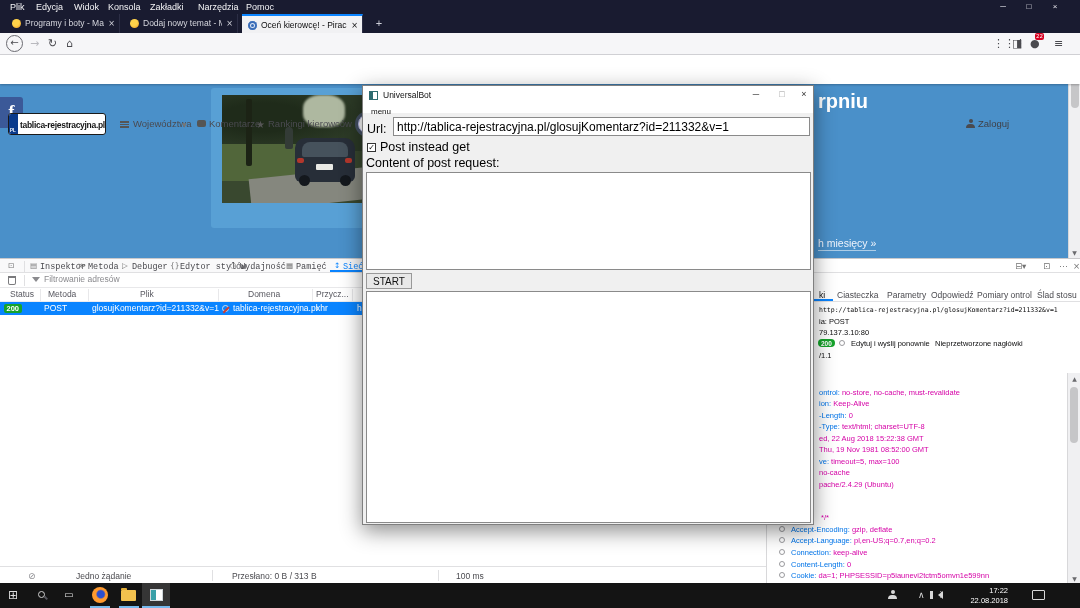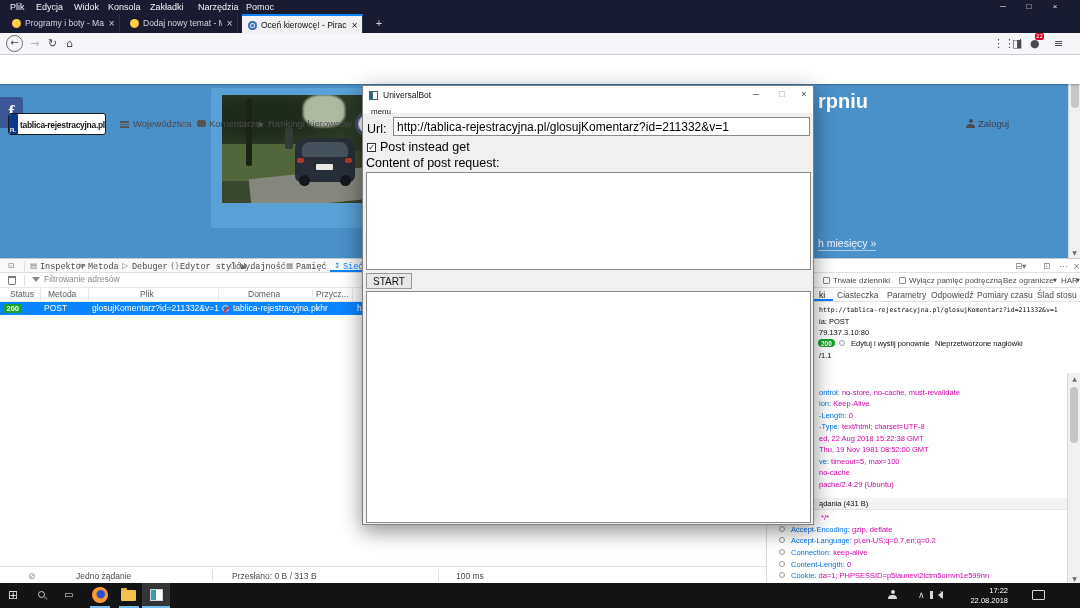--- a/index.html
+++ b/index.html
@@ -340,39 +340,28 @@
     </div>
 
     <div id="dt-right">
       <div id="dtr-toolbar">
         <span class="dtr-ico ico" style="left:248px">⊟▾</span>
         <span class="dtr-ico ico" style="left:276px">⊡</span>
         <span class="dtr-ico ico" style="left:292px">⋯</span>
         <span class="dtr-ico ico" style="left:306px">×</span>
       </div>
 
-      <div id="dtr-filters">
-        <span class="abs" style="left:24px;top:3px">Inne</span>
-        <span class="cb" style="left:56px"></span>
-        <span class="abs" style="left:66px;top:3px">Trwałe dzienniki</span>
-        <span class="cb" style="left:132px"></span>
-        <span class="abs" style="left:142px;top:3px">Wyłącz pamięć podręczną</span>
-        <span class="abs" style="left:236px;top:3px">Bez ogranicze</span>
-        <span class="abs ico" style="left:286px;top:4px;font-size:5px">▼</span>
-        <span class="abs" style="left:294px;top:3px">HAR</span>
-        <span class="abs ico" style="left:309px;top:4px;font-size:5px">▼</span>
-      </div>
 
       <div id="dtr-tabs">
         <span class="abs" style="left:52px;top:2px;color:#0c0c0d">ki</span>
         <span class="frag-underline"></span>
         <span class="abs" style="left:70px;top:2px">Ciasteczka</span>
         <span class="abs" style="left:120px;top:2px">Parametry</span>
         <span class="abs" style="left:164px;top:2px">Odpowiedź</span>
-        <span class="abs" style="left:210px;top:2px">Pomiary czasu</span>
+        <span class="abs" style="left:210px;top:2px">Pomiary ontrol</span>
         <span class="abs" style="left:270px;top:2px">Ślad stosu</span>
       </div>
 
       <span class="sumline mono" style="left:52px;top:47px">http://tablica-rejestracyjna.pl/glosujKomentarz?id=211332&amp;v=1</span>
       <span class="sumline" style="left:52px;top:58px">ia: POST</span>
       <span class="sumline" style="left:52px;top:69px">79.137.3.10:80</span>
       <span class="statusbadge" style="left:51px;top:80px">200</span>
       <span class="qico" style="left:72px;top:81px"></span>
       <span class="sumline" style="left:84px;top:80px">Edytuj i wyślij ponownie</span>
       <span class="sumline" style="left:168px;top:80px">Nieprzetworzone nagłówki</span>
@@ -383,21 +372,20 @@
       <div class="hdr-row" style="top:129px"><span class="hname">ontrol:</span> <span class="hval">no-store, no-cache, must-revalidate</span></div>
       <div class="hdr-row" style="top:140px"><span class="hname">ion:</span> <span class="hval">Keep-Alive</span></div>
       <div class="hdr-row" style="top:152px"><span class="hname">-Length:</span> <span class="hval">0</span></div>
       <div class="hdr-row" style="top:163px"><span class="hname">-Type:</span> <span class="hval">text/html; charset=UTF-8</span></div>
       <div class="hdr-row" style="top:175px"><span class="hname"></span> <span class="hval">ed, 22 Aug 2018 15:22:38 GMT</span></div>
       <div class="hdr-row" style="top:186px"><span class="hname"></span> <span class="hval">Thu, 19 Nov 1981 08:52:00 GMT</span></div>
       <div class="hdr-row" style="top:198px"><span class="hname">ve:</span> <span class="hval">timeout=5, max=100</span></div>
       <div class="hdr-row" style="top:209px"><span class="hname"></span> <span class="hval">no-cache</span></div>
       <div class="hdr-row" style="top:221px"><span class="hname"></span> <span class="hval">pache/2.4.29 (Ubuntu)</span></div>
 
-      <div class="secbar" style="top:239px"><span>ądania (431 B)</span></div>
 
       <div class="hdr-row" style="top:254px;left:54px"><span class="qico" style="left:-42px;top:1px"></span><span class="hval">*/*</span></div>
       <div class="hdr-row" style="top:266px;left:24px"><span class="qico" style="left:-12px;top:1px"></span><span class="hname">Accept-Encoding:</span> <span class="hval">gzip, deflate</span></div>
       <div class="hdr-row" style="top:277px;left:24px"><span class="qico" style="left:-12px;top:1px"></span><span class="hname">Accept-Language:</span> <span class="hval">pl,en-US;q=0.7,en;q=0.2</span></div>
       <div class="hdr-row" style="top:289px;left:24px"><span class="qico" style="left:-12px;top:1px"></span><span class="hname">Connection:</span> <span class="hval">keep-alive</span></div>
       <div class="hdr-row" style="top:301px;left:24px"><span class="qico" style="left:-12px;top:1px"></span><span class="hname">Content-Length:</span> <span class="hval">0</span></div>
       <div class="hdr-row" style="top:312px;left:24px"><span class="qico" style="left:-12px;top:1px"></span><span class="hname">Cookie:</span> <span class="hval">da=1; PHPSESSID=p5iaunevi2tctm5omvn1e599nn</span></div>
 
       <div class="abs scrollbar" style="left:300px;top:114px;width:14px;height:211px">
         <span class="sb-arrow ico" style="top:2px">▲</span>

